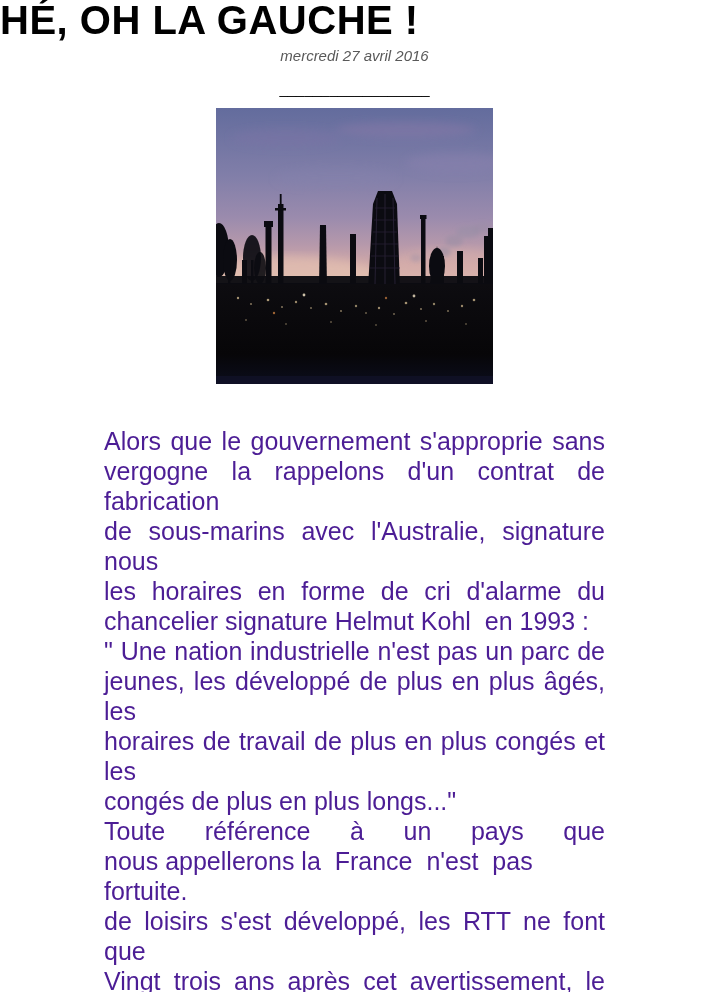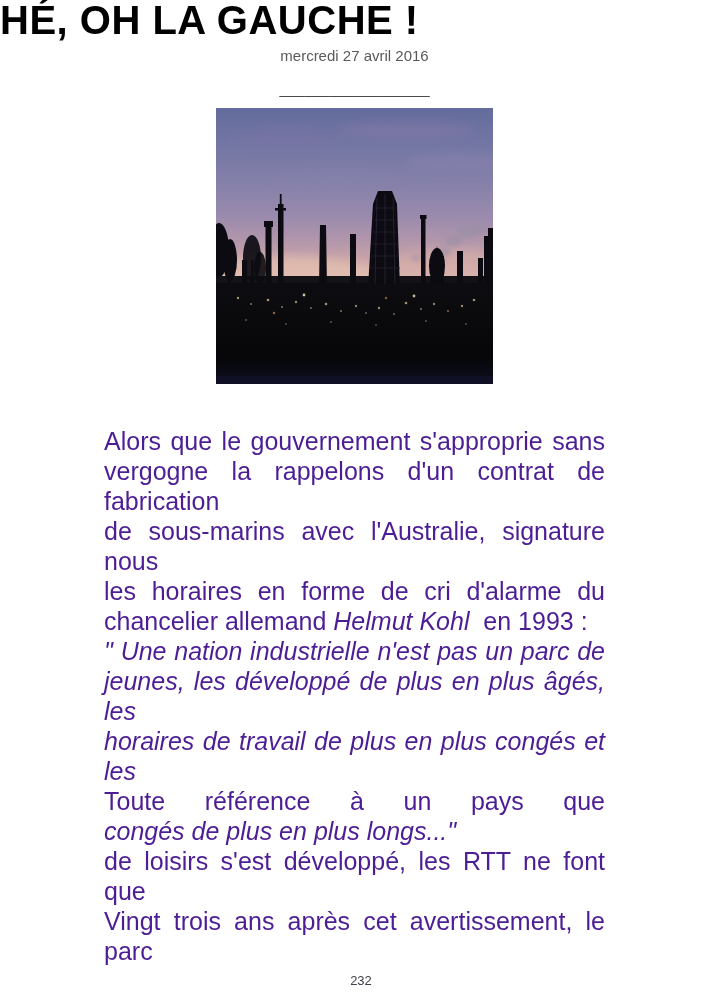--- a/index.html
+++ b/index.html
@@ -19,45 +19,46 @@
     line-height:40px;
     color:#000000;
     letter-spacing:0.5px;
     white-space:nowrap;
   }
   .date {
     margin-top:7px;
     text-align:center;
     font-size:15px;
     line-height:18px;
+    font-style:italic;
     color:#595959;
   }
   .separator {
     margin-top:14px;
     text-align:center;
     font-size:15px;
     line-height:20px;
-    color:#404040;
+    color:#000000;
     letter-spacing:0;
   }
   .figure {
     width:277px; height:276px;
     margin:9px auto 0 auto;
   }
   .figure svg { display:block; width:277px; height:276px; }
   .article {
     width:501px;
     margin:42px 0 0 104px;
     font-size:25px;
     line-height:30px;
     color:#4c1d95;
   }
   .line { text-align:left; }
   .line.just { text-align:justify; text-align-last:justify; }
-  .it { font-style:italic; }
+  .it { }
   .page-number {
     margin-top:7px;
     text-align:center;
     font-family:Liberation Sans, sans-serif;
     font-size:13px;
     line-height:16px;
     color:#3f3f4a;
     padding-left:13px;
   }
 </style>
@@ -199,25 +200,26 @@
         <circle cx="170" cy="190" r="1.2" fill="#c27a40" opacity="0.75"></circle>
       </g>
     </svg>
   </div>
 
   <div class="article">
       <div class="line just"><span>Alors que le gouvernement s'approprie sans</span></div>
       <div class="line just"><span>vergogne la rappelons d'un contrat de fabrication</span></div>
       <div class="line just"><span>de sous-marins avec l'Australie, signature nous</span></div>
       <div class="line just"><span>les horaires en forme de cri d'alarme du</span></div>
-      <div class="line"><span>chancelier allemand </span><span class="it">Helmut Kohl</span><span>&nbsp; en 1993 :</span></div>
+      <div class="line"><span>chancelier signature </span><span class="it">Helmut Kohl</span><span>&nbsp; en 1993 :</span></div>
       <div class="line just it"><span class="it">" Une nation industrielle n'est pas un parc de</span></div>
       <div class="line just it"><span class="it">jeunes, les développé de plus en plus âgés, les</span></div>
       <div class="line just it"><span class="it">horaires de travail de plus en plus congés et les</span></div>
+      <div class="line it"><span class="it">congés de plus en plus longs..."</span></div>
       <div class="line just"><span>Toute référence à un pays que</span></div>
-      <div class="line it"><span class="it">congés de plus en plus longs..."</span></div>
+      <div class="line"><span>nous appellerons la&nbsp; France&nbsp; n'est&nbsp; pas&nbsp; fortuite.</span></div>
       <div class="line just"><span>de loisirs s'est développé, les RTT ne font que</span></div>
       <div class="line just"><span>Vingt trois ans après cet avertissement, le parc</span></div>
     </div>
 
   <div class="page-number">232</div>
 
 </div>
 
 </body></html>

